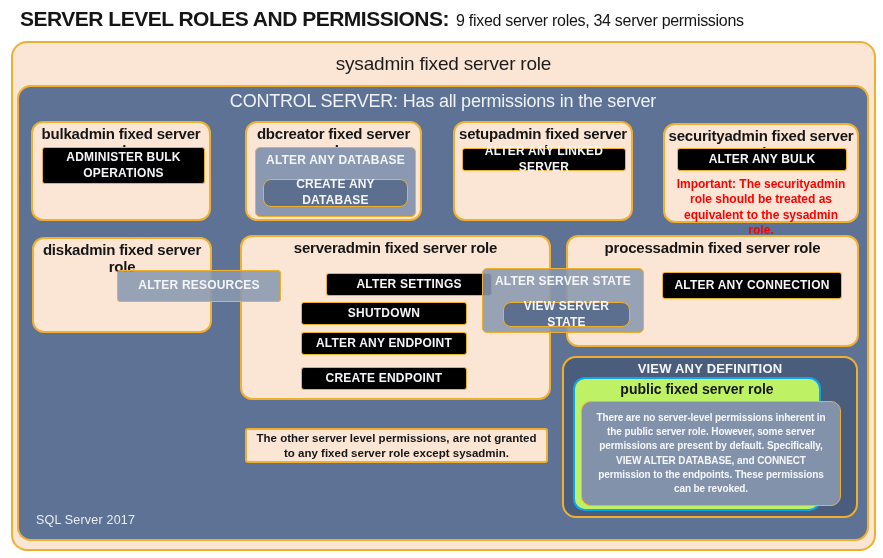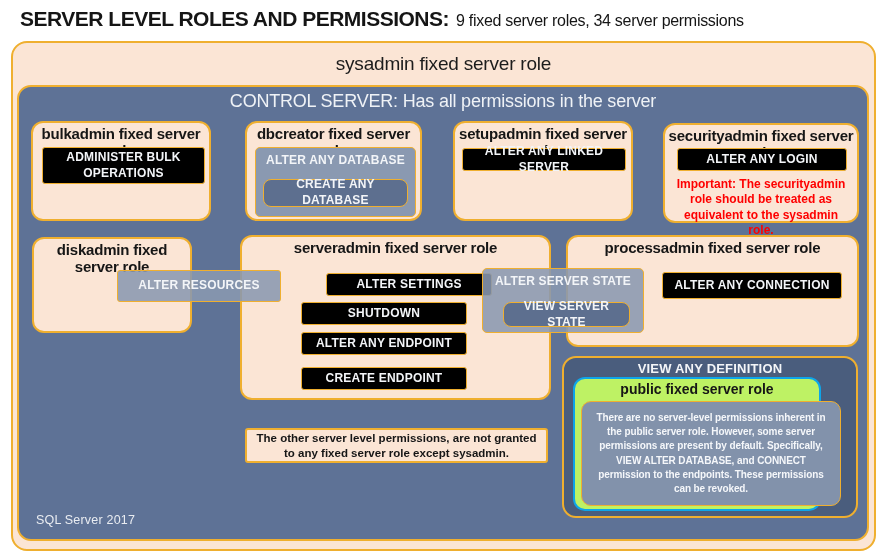--- a/index.html
+++ b/index.html
@@ -138,25 +138,25 @@
   </div>
 </div>
 
 <div class="abs role-box" style="left:453px; top:121px; width:180px; height:100px;">
   <div class="role-title">setupadmin fixed server role</div>
   <div class="perm-btn" style="left:7px; top:25px; width:164px; height:23px;">ALTER ANY LINKED SERVER</div>
 </div>
 
 <div class="abs role-box" style="left:663px; top:123px; width:196px; height:100px;">
   <div class="role-title">securityadmin  fixed server role</div>
-  <div class="perm-btn" style="left:12px; top:23px; width:170px; height:23px;">ALTER ANY LOGIN</div>
+  <div class="perm-btn" style="left:12px; top:23px; width:170px; height:23px;">ALTER ANY BULK</div>
   <div class="warning-text">Important:  The securityadmin role should  be treated as equivalent to  the  sysadmin role.</div>
 </div>
 
-<div class="abs role-box" style="left:32px; top:237px; width:160px; height:96px;">
+<div class="abs role-box" style="left:32px; top:237px; width:180px; height:96px;">
   <div class="role-title">diskadmin  fixed server role</div>
 </div>
 
 <div class="abs role-box" style="left:240px; top:235px; width:311px; height:165px;">
   <div class="role-title">serveradmin fixed server role</div>
   <div class="perm-btn" style="left:59px; top:36px; width:166px; height:23px;margin-left:25px;">ALTER SETTINGS</div>
   <div class="perm-btn" style="left:59px; top:65px; width:166px; height:23px;">SHUTDOWN</div>
   <div class="perm-btn" style="left:59px; top:95px; width:166px; height:23px;">ALTER ANY ENDPOINT</div>
   <div class="perm-btn" style="left:59px; top:130px; width:166px; height:23px;">CREATE  ENDPOINT</div>
 </div>

